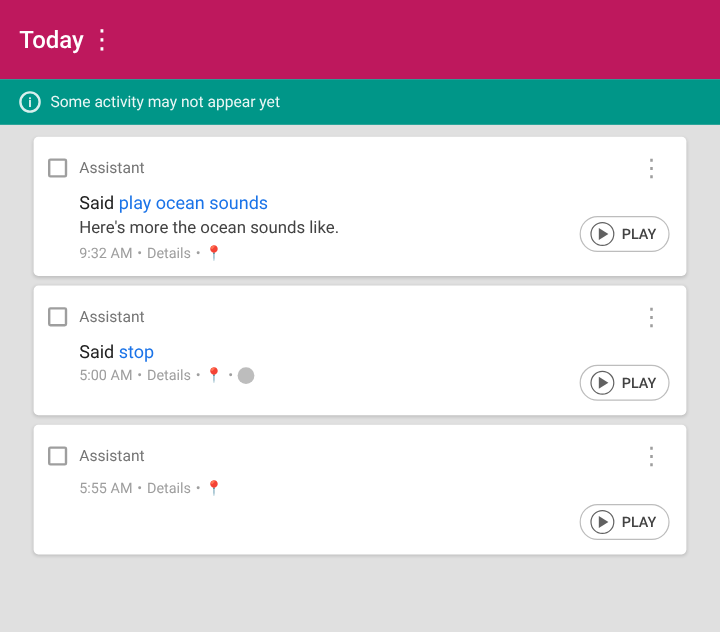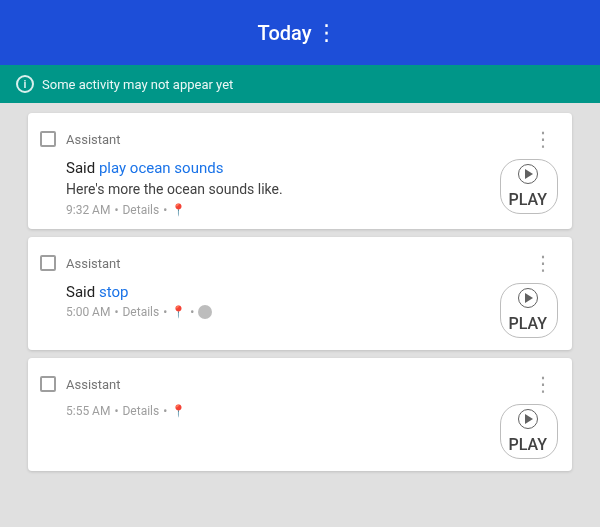--- a/index.html
+++ b/index.html
@@ -5,26 +5,26 @@
     * { box-sizing: border-box; margin: 0; padding: 0; }
     body {
       background: #e0e0e0;
       font-family: Roboto, Arial, sans-serif;
       width: 600px;
       min-height: 527px;
       display: flex;
       flex-direction: column;
     }
     .header {
-      background: #1d4ed8;
+      background: #be185d;
       color: white;
       padding: 16px 16px;
       display: flex;
       align-items: center;
-      justify-content: center;
+      justify-content: flex-start;
       min-height: 56px;
     }
     .header-title {
       font-size: 20px;
       font-weight: 500;
       color: white;
     }
     .header-menu-icon {
       color: white;
       font-size: 22px;
@@ -137,31 +137,30 @@
       height: 14px;
       border-radius: 50%;
       background: #bdbdbd;
       display: inline-block;
       vertical-align: middle;
     }
     .play-btn {
       display: flex;
       align-items: center;
       gap: 6px;
-      font-size: 16px;
+      font-size: 12px;
       font-weight: 500;
       color: #424242;
       cursor: pointer;
       border: 1.5px solid #bdbdbd;
       border-radius: 20px;
       padding: 4px 10px 4px 8px;
       white-space: nowrap;
       align-self: flex-start;
-      margin-top: 0;
-      flex-direction: column;
+      margin-top: 20px;
     }
     .play-circle {
       width: 20px;
       height: 20px;
       border-radius: 50%;
       border: 1.5px solid #616161;
       display: flex;
       align-items: center;
       justify-content: center;
     }

